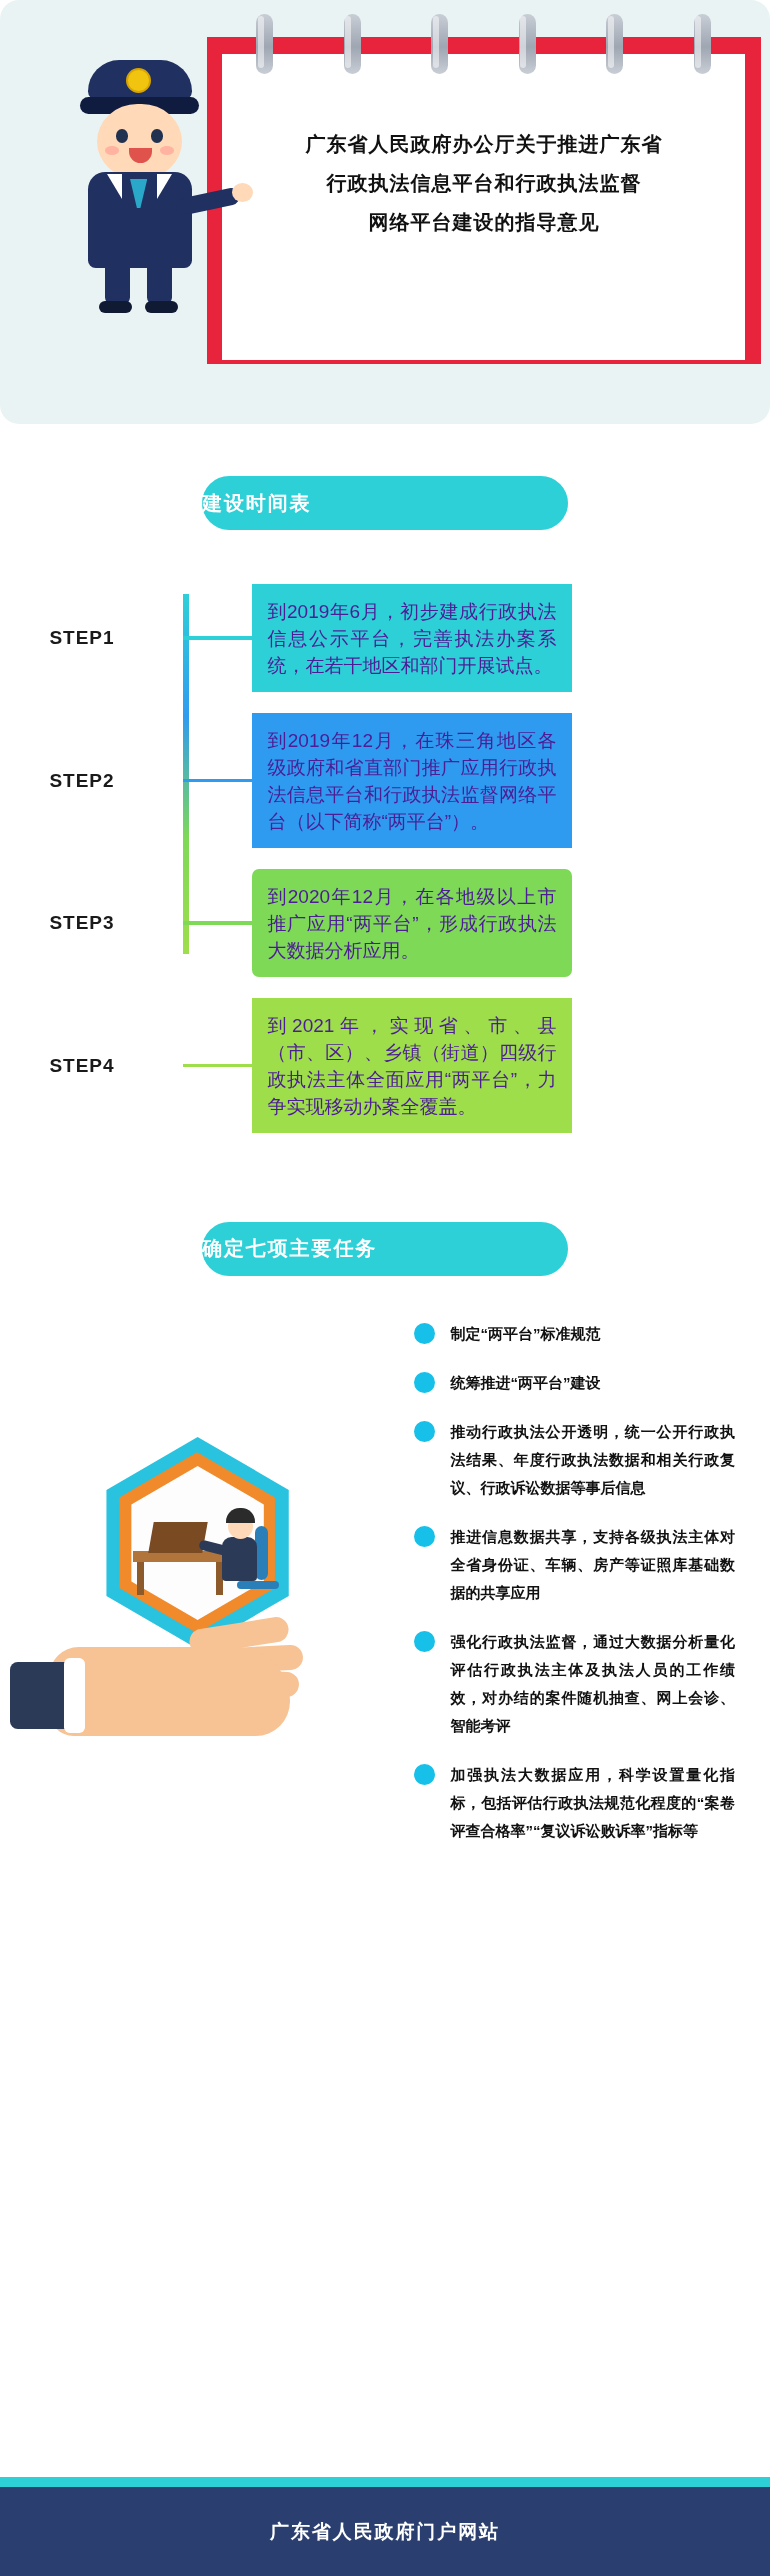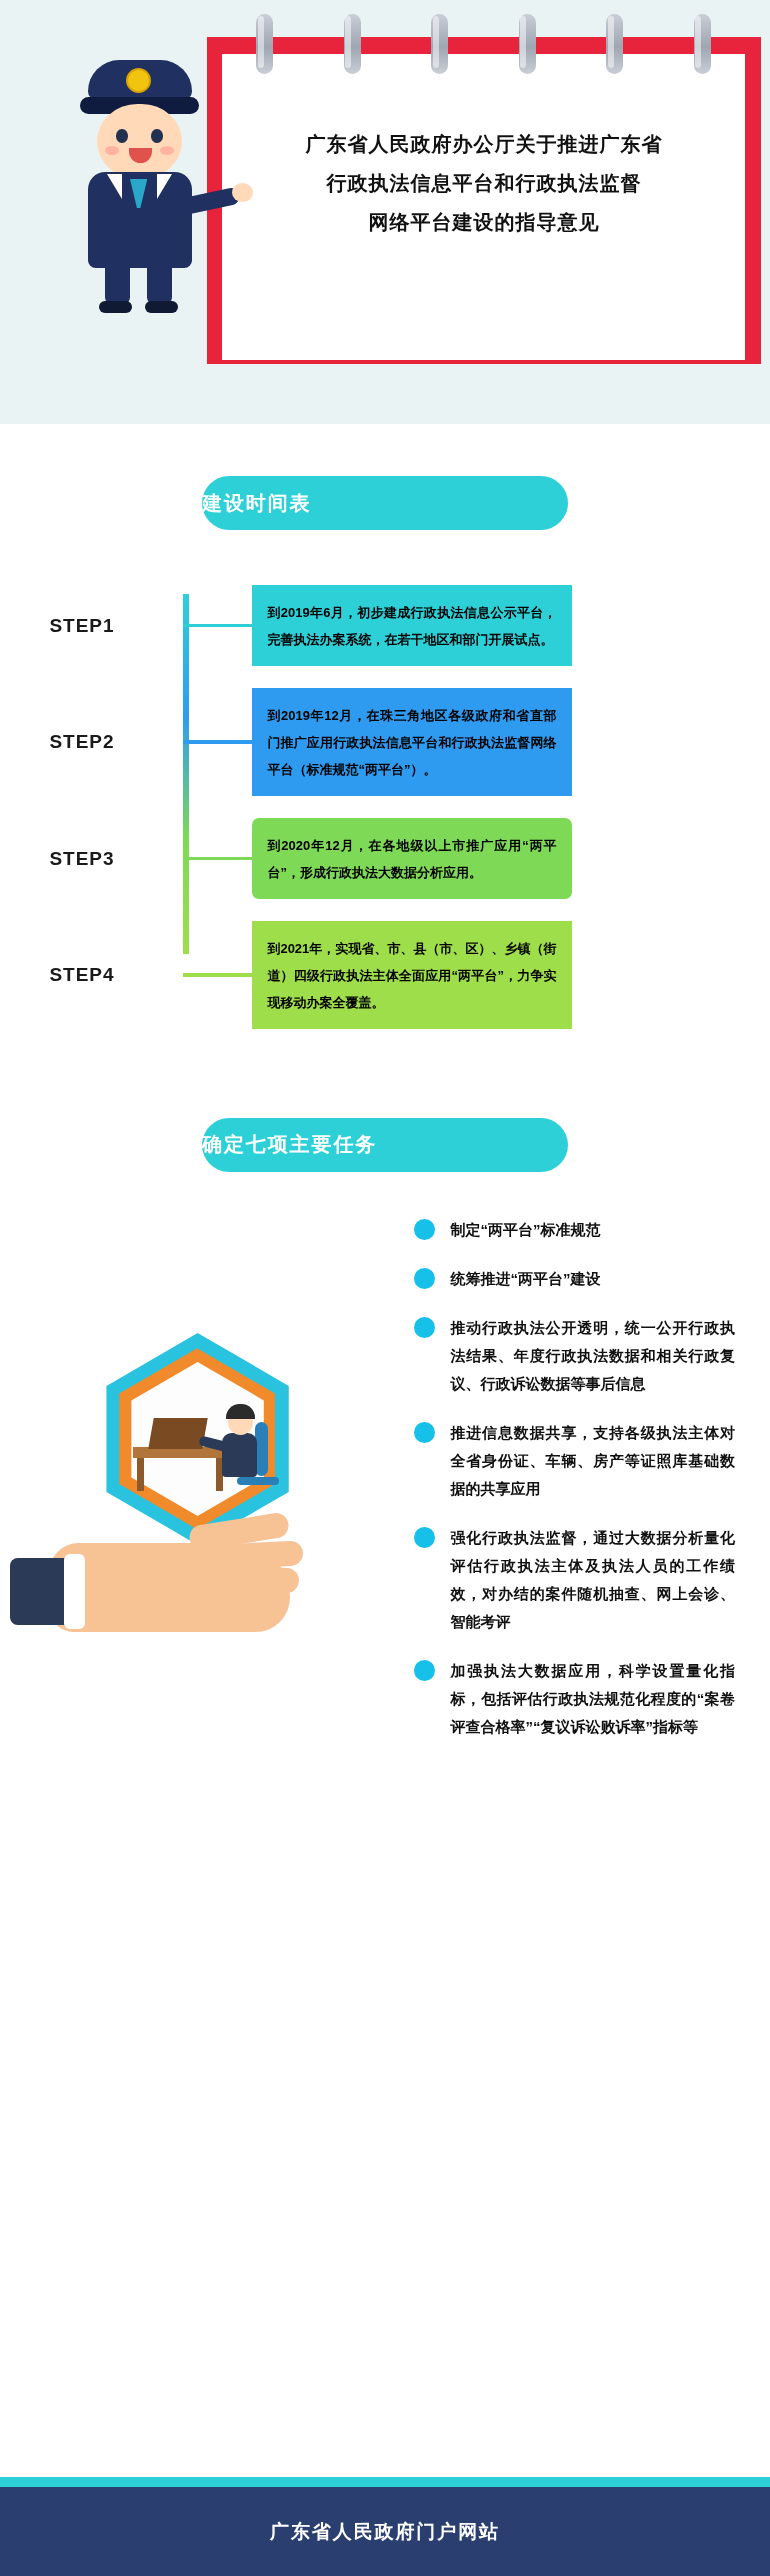--- a/index.html
+++ b/index.html
@@ -9,20 +9,21 @@
     font-family: "Liberation Sans", "DejaVu Sans", sans-serif;
   }
   body { width: 770px; height: 2576px; position: relative; overflow: hidden; }
 
   
   .header {
     position: relative;
     width: 770px;
     height: 424px;
     background: #eaf3f3;
+    border-radius: 19px;
   }
   .header-red-block {
     position: absolute;
     left: 207px; top: 37px;
     width: 554px; height: 327px;
     background: #e8243c;
   }
   .header-white-card {
     position: absolute;
     left: 221px; top: 53px;
@@ -165,23 +166,23 @@
     color: #1a1a1a;
     letter-spacing: 1px;
     padding-right: 19px;
   }
   .tl-connector {
     width: 69px; height: 3.9px;
   }
   .tl-box {
     width: 320px;
     padding: 13.5px 15.4px;
-    color: #000000;
-    font-size: 13px;
-    font-weight: bold;
+    color: #4c1d95;
+    font-size: 19px;
+    font-weight: normal;
     line-height: 27px;
     text-align: justify;
   }
   .c1 .tl-connector { background:#2ed0d8; } .c1 .tl-box { background:#2ed0d8; }
   .c2 .tl-connector { background:#2f9bf0; } .c2 .tl-box { background:#2f9bf0; }
   .c3 .tl-connector { background:#7ed957; } .c3 .tl-box { background:#7ed957;border-radius:7px; }
   .c4 .tl-connector { background:#9ede4b; } .c4 .tl-box { background:#9ede4b; }
 
   
   .tasks {
@@ -340,21 +341,21 @@
 
   <div class="tl-row c1">
     <div class="tl-step">STEP1</div>
     <div class="tl-connector"></div>
     <div class="tl-box">到2019年6月，初步建成行政执法信息公示平台，完善执法办案系统，在若干地区和部门开展试点。</div>
   </div>
 
   <div class="tl-row c2">
     <div class="tl-step">STEP2</div>
     <div class="tl-connector"></div>
-    <div class="tl-box">到2019年12月，在珠三角地区各级政府和省直部门推广应用行政执法信息平台和行政执法监督网络平台（标准规范“两平台”）。</div>
+    <div class="tl-box">到2019年12月，在珠三角地区各级政府和省直部门推广应用行政执法信息平台和行政执法监督网络平台（以下简称“两平台”）。</div>
   </div>
 
   <div class="tl-row c3">
     <div class="tl-step">STEP3</div>
     <div class="tl-connector"></div>
     <div class="tl-box">到2020年12月，在各地级以上市推广应用“两平台”，形成行政执法大数据分析应用。</div>
   </div>
 
   <div class="tl-row c4">
     <div class="tl-step">STEP4</div>

